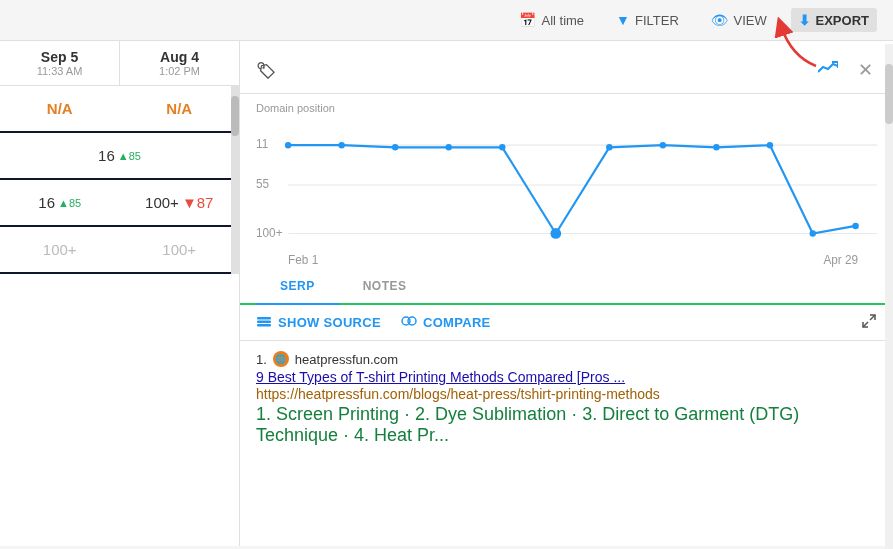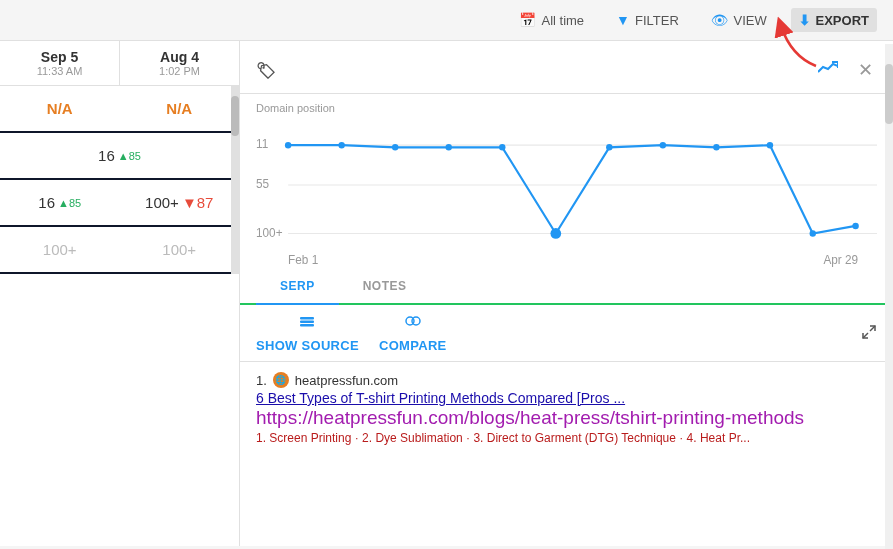--- a/index.html
+++ b/index.html
@@ -179,21 +179,20 @@
     }
     .serp-btn {
       display: flex;
       align-items: center;
       gap: 6px;
       font-size: 13px;
       font-weight: bold;
       color: #2196F3;
       cursor: pointer;
       letter-spacing: 0.3px;
-      flex-direction: column;
     }
     .expand-btn {
       margin-left: auto;
       color: #555;
       cursor: pointer;
       font-size: 14px;
     }
 
     
     .serp-results {
@@ -209,22 +208,22 @@
       background: #e67e22;
       border-radius: 50%;
       display: inline-flex;
       align-items: center;
       justify-content: center;
       color: white;
       font-size: 9px;
       font-weight: bold;
     }
     .result-title { font-size: 14px; color: #1a0dab; cursor: pointer; display: block; }
-    .result-url { font-size: 19px; color: #a21caf; display: block; margin-top: 1px; }
-    .result-snippet { font-size: 12px; color: #b91c1c; margin-top: 2px; }
+    .result-url { font-size: 14px; color: #a16207; display: block; margin-top: 1px; }
+    .result-snippet { font-size: 18px; color: #15803d; margin-top: 2px; }
 
     
     .red-arrow {
       position: absolute;
       top: 16px;
       right: 72px;
       pointer-events: none;
     }
   </style>
 </head>
@@ -395,21 +394,21 @@
       </div>
     </div>
 
     <div class="serp-results">
       <div class="result-item">
         <div class="result-num">
           <span>1.</span>
           <span class="result-favicon">🌐</span>
           <span>heatpressfun.com</span>
         </div>
-        <a class="result-title" href="#">6 Best Types of T-shirt Printing Methods Compared [Pros ...</a>
+        <a class="result-title" href="#">9 Best Types of T-shirt Printing Methods Compared [Pros ...</a>
         <span class="result-url">https://heatpressfun.com/blogs/heat-press/tshirt-printing-methods</span>
         <div class="result-snippet">1. Screen Printing · 2. Dye Sublimation · 3. Direct to Garment (DTG) Technique · 4. Heat Pr...</div>
       </div>
     </div>
 
     <div style="position:absolute; right:0; top:44px; bottom:0; width:8px; background:#f0f0f0; z-index:10;">
       <div style="width:8px; height:60px; background:#ccc; border-radius:4px; margin-top:20px;"></div>
     </div>
   </div>
 </div>

